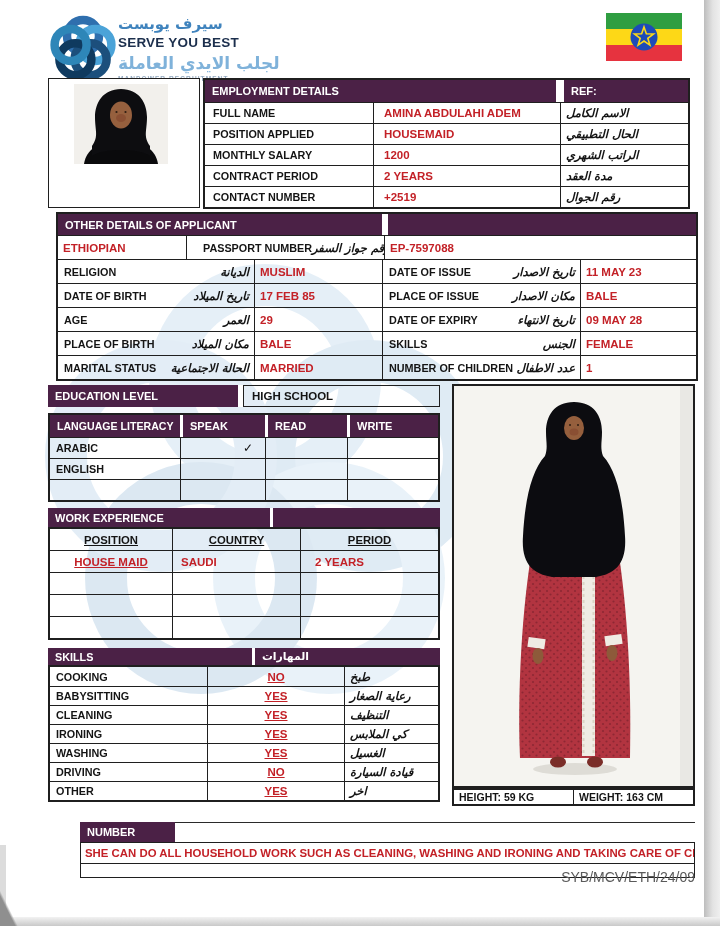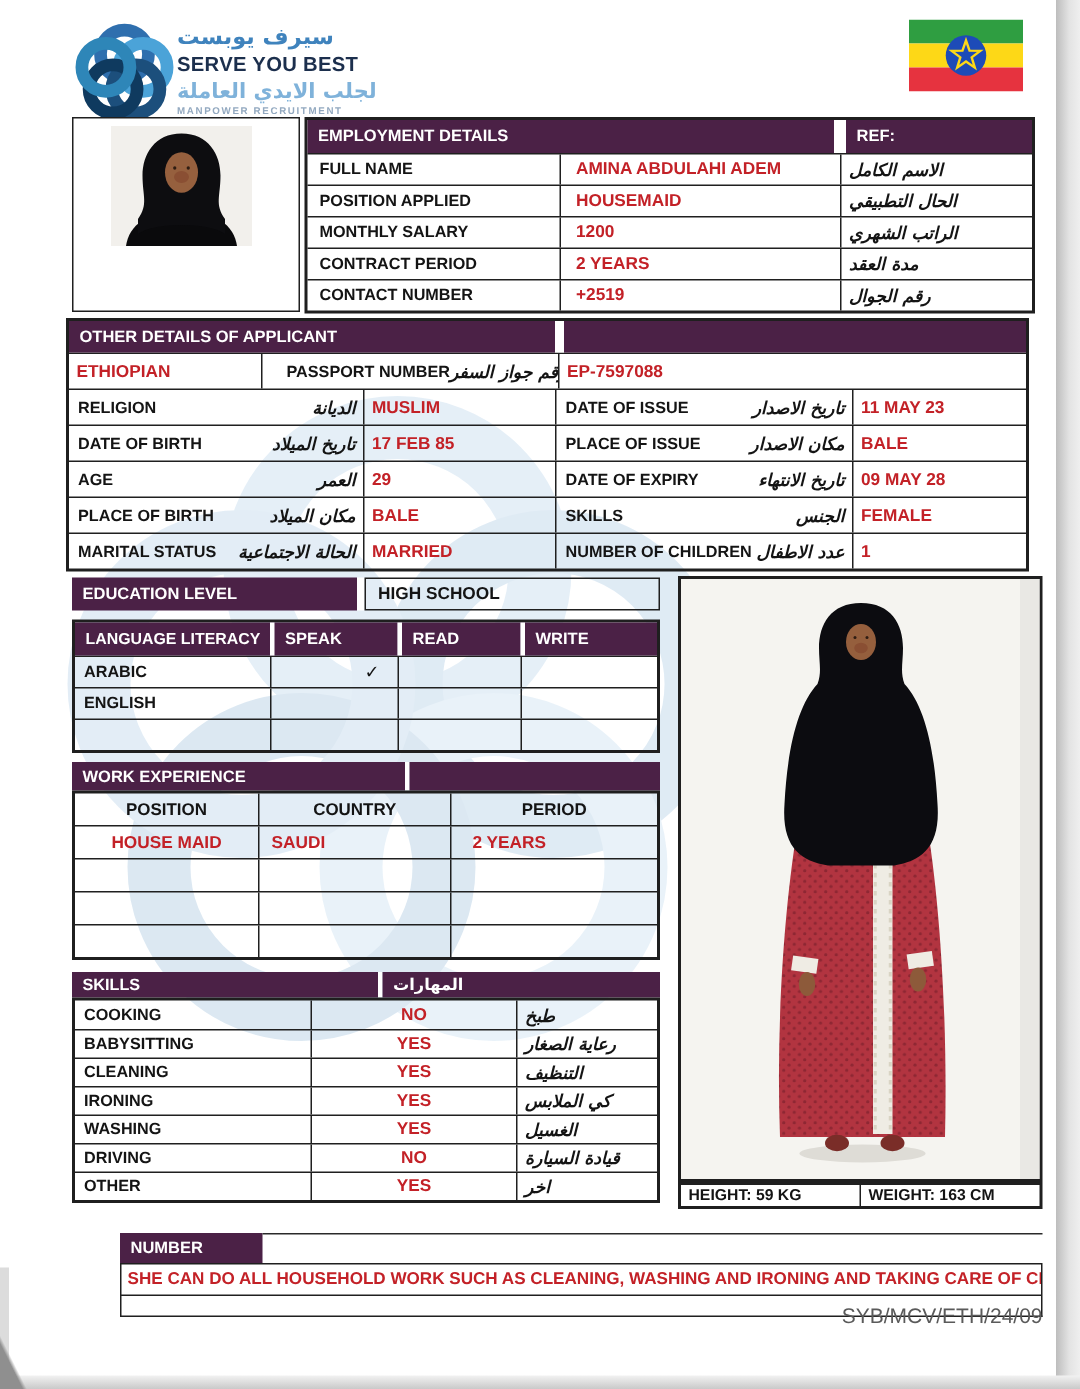--- a/index.html
+++ b/index.html
@@ -6,21 +6,21 @@
   .page{position:relative;width:720px;height:926px;background:#fff;overflow:hidden;
         font-family:"Liberation Sans",sans-serif;color:#141414;}
   .sec{position:absolute;box-sizing:border-box;z-index:2;}
   .box{position:absolute;border:2px solid #1f1f1f;box-sizing:border-box;z-index:2;background:transparent;}
   .hrow{display:flex;box-sizing:border-box;}
   .trow{display:flex;border-top:1px solid #1f1f1f;box-sizing:border-box;}
   .cell{display:flex;align-items:center;padding:0 5px;box-sizing:border-box;
         border-left:1px solid #1f1f1f;overflow:hidden;white-space:nowrap;}
   .cell:first-child{border-left:none;}
   .duo{justify-content:space-between;}
-  .center{justify-content:center;}
+  .center{justify-content:center;text-decoration:underline;}
   .rt{justify-content:flex-end;}
   .pseg{background:#4b2146;color:#fff;font-weight:bold;font-size:11px;display:flex;
         align-items:center;padding:0 7px;box-sizing:border-box;white-space:nowrap;}
   .sep{border-left:3px solid #ffffff;text-align:center;}
   .lbl{font-size:10.8px;font-weight:bold;color:#141414;}
   .val{font-size:11.5px;font-weight:bold;color:#c32127;}
   .arb{font-size:11.5px;font-weight:bold;color:#141414;font-style:italic;}
   .ar{font-family:"DejaVu Sans",sans-serif;direction:rtl;}
   .gapw{background:#fff;}
   .wm{position:absolute;left:30px;top:255px;z-index:1;opacity:.45;}
@@ -48,21 +48,21 @@
   <svg class="sec" style="left:50px;top:12px" width="66" height="66" viewBox="0 0 66 66">
     <circle cx="33" cy="24" r="16" fill="none" stroke="#2f6fae" stroke-width="8.5"></circle>
     <circle cx="45.4" cy="32.9" r="16" fill="none" stroke="#4ba3d8" stroke-width="8.5"></circle>
     <circle cx="40.6" cy="47.3" r="16" fill="none" stroke="#1c4f7c" stroke-width="8.5"></circle>
     <circle cx="25.4" cy="47.3" r="16" fill="none" stroke="#0f3a5f" stroke-width="8.5"></circle>
     <circle cx="20.6" cy="32.9" r="16" fill="none" stroke="#2e86b8" stroke-width="8.5"></circle>
   </svg>
   <div class="sec" style="left:118px;top:15px;text-align:left">
     <div class="ar" style="font-size:15px;font-weight:bold;color:#3f83bd;margin-bottom:2px;text-align:left">سيرف يوبست</div>
     <div style="font-size:13.5px;font-weight:bold;color:#1c2f4d;letter-spacing:.2px;margin-bottom:3px">SERVE YOU BEST</div>
-    <div class="ar" style="font-size:14px;font-weight:bold;color:#7fb2da;margin-bottom:2px;text-align:left">لجلب الايدي العاملة</div>
+    <div class="ar" style="font-size:17px;font-weight:bold;color:#7fb2da;margin-bottom:2px;text-align:left">لجلب الايدي العاملة</div>
     <div style="font-size:6.5px;font-weight:bold;color:#93a9c0;letter-spacing:1.1px">MANPOWER RECRUITMENT</div>
   </div>
 
   <svg class="sec" style="left:606px;top:13px" width="76" height="48" viewBox="0 0 76 48">
     <rect x="0" y="0" width="76" height="16" fill="#2f9e41"></rect>
     <rect x="0" y="16" width="76" height="16" fill="#fdd817"></rect>
     <rect x="0" y="32" width="76" height="16" fill="#e6333f"></rect>
     <circle cx="38" cy="24" r="13.5" fill="#1d4bb8"></circle>
     <polygon points="38,14 40.35,20.76 47.51,20.91 41.8,25.24 43.88,32.09 38,28 32.12,32.09 34.2,25.24 28.49,20.91 35.65,20.76" fill="none" stroke="#fdd817" stroke-width="1.6"></polygon>
   </svg>
@@ -105,21 +105,21 @@
       <div class="cell val" style="width:187px;padding-left:10px">2 YEARS</div>
       <div class="cell arb ar rt" style="flex:1">مدة العقد</div>
     </div>
     <div class="trow" style="height:21px">
       <div class="cell lbl" style="width:168px;padding-left:8px">CONTACT NUMBER</div>
       <div class="cell val" style="width:187px;padding-left:10px">+2519</div>
       <div class="cell arb ar rt" style="flex:1">رقم الجوال</div>
     </div>
   </div>
 
-  <div class="box" style="left:44px;top:212px;width:642px">
+  <div class="box" style="left:56px;top:212px;width:642px">
     <div class="hrow" style="height:21px">
       <div class="pseg" style="width:324px">OTHER DETAILS OF APPLICANT</div>
       <div class="gapw" style="width:6px"></div>
       <div class="pseg" style="flex:1"></div>
     </div>
 
     <div class="trow" style="height:24px">
       <div class="cell val" style="width:128px">ETHIOPIAN</div>
       <div class="cell duo" style="width:198px;padding-left:16px">
         <span class="lbl">PASSPORT NUMBER</span>

